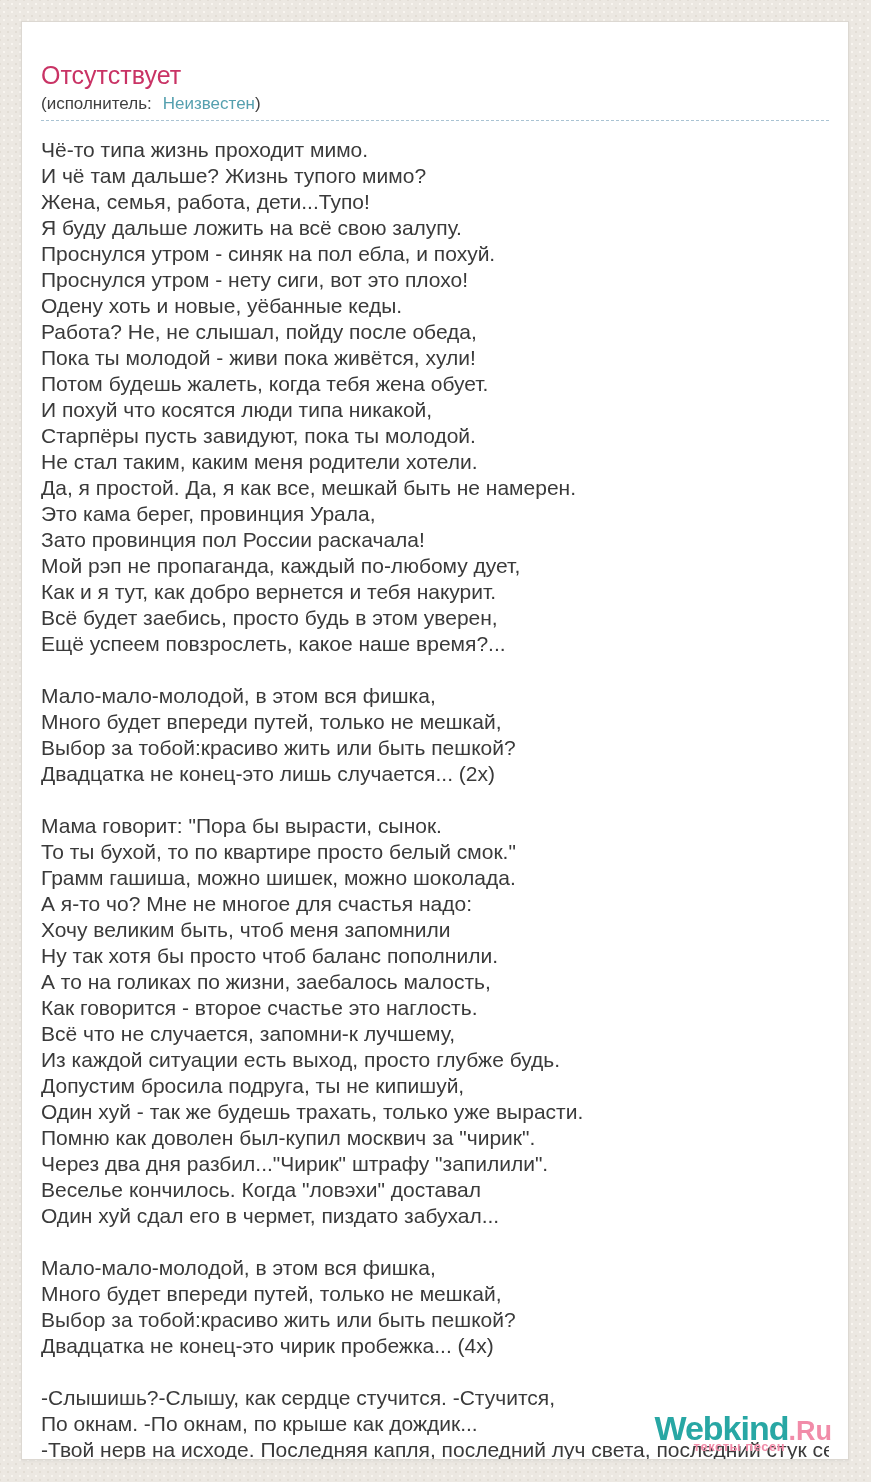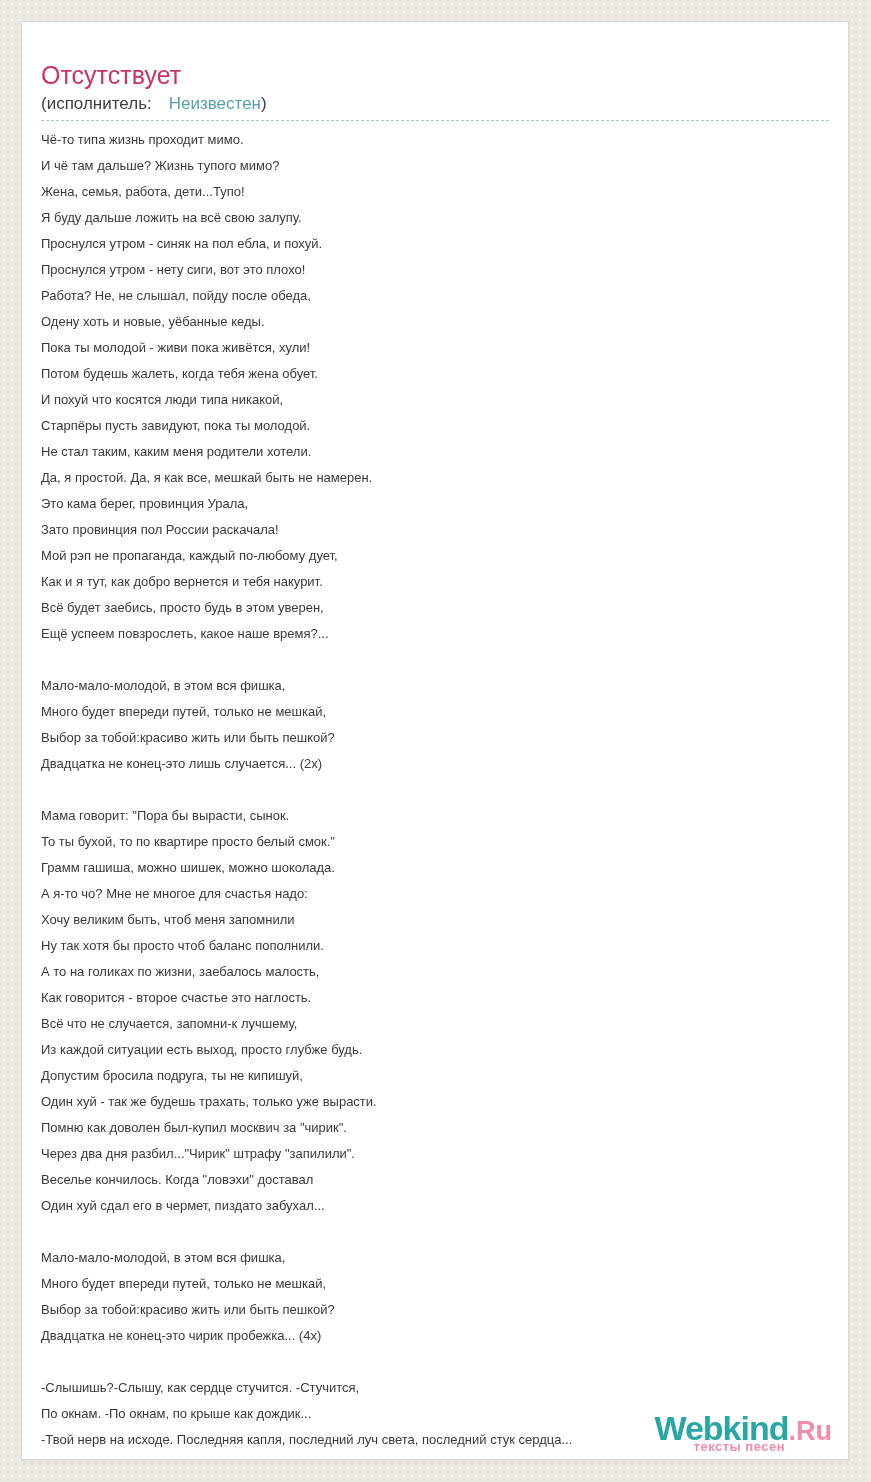--- a/index.html
+++ b/index.html
@@ -38,25 +38,25 @@
   .subtitle {
     margin-top: 4px;
     font-size: 17px;
     color: #3f3f3f;
     padding-bottom: 6px;
     border-bottom: 1px dashed #a9c3d3;
   }
   .artist-link {
     color: var(--artist-color, #55a0af);
     text-decoration: none;
-    margin-left: 17px;
+    margin-left: 11px;
   }
   .lyrics {
-    margin-top: 6px;
-    font-size: 13px;
+    margin-top: 16px;
+    font-size: 21px;
     line-height: 26px;
     color: #3a3a3a;
     white-space: nowrap;
     overflow: hidden;
   }
   .stanza { margin-bottom: 26px; }
   .stanza:last-child { margin-bottom: 0; }
   .logo {
     position: absolute;
     right: 16px; bottom: 6px;
@@ -97,22 +97,22 @@
     <div class="subtitle"><span>(исполнитель:</span><a class="artist-link" href="#">Неизвестен</a><span>)</span></div>
 
     <div class="lyrics">
         <div class="stanza">
           <div class="lyric-line">Чё-то типа жизнь проходит мимо.</div>
           <div class="lyric-line">И чё там дальше? Жизнь тупого мимо?</div>
           <div class="lyric-line">Жена, семья, работа, дети...Тупо!</div>
           <div class="lyric-line">Я буду дальше ложить на всё свою залупу.</div>
           <div class="lyric-line">Проснулся утром - синяк на пол ебла, и похуй.</div>
           <div class="lyric-line">Проснулся утром - нету сиги, вот это плохо!</div>
+          <div class="lyric-line">Одену хоть и новые, уёбанные кеды.</div>
           <div class="lyric-line">Работа? Не, не слышал, пойду после обеда,</div>
-          <div class="lyric-line">Одену хоть и новые, уёбанные кеды.</div>
           <div class="lyric-line">Пока ты молодой - живи пока живётся, хули!</div>
           <div class="lyric-line">Потом будешь жалеть, когда тебя жена обует.</div>
           <div class="lyric-line">И похуй что косятся люди типа никакой,</div>
           <div class="lyric-line">Старпёры пусть завидуют, пока ты молодой.</div>
           <div class="lyric-line">Не стал таким, каким меня родители хотели.</div>
           <div class="lyric-line">Да, я простой. Да, я как все, мешкай быть не намерен.</div>
           <div class="lyric-line">Это кама берег, провинция Урала,</div>
           <div class="lyric-line">Зато провинция пол России раскачала!</div>
           <div class="lyric-line">Мой рэп не пропаганда, каждый по-любому дует,</div>
           <div class="lyric-line">Как и я тут, как добро вернется и тебя накурит.</div>

